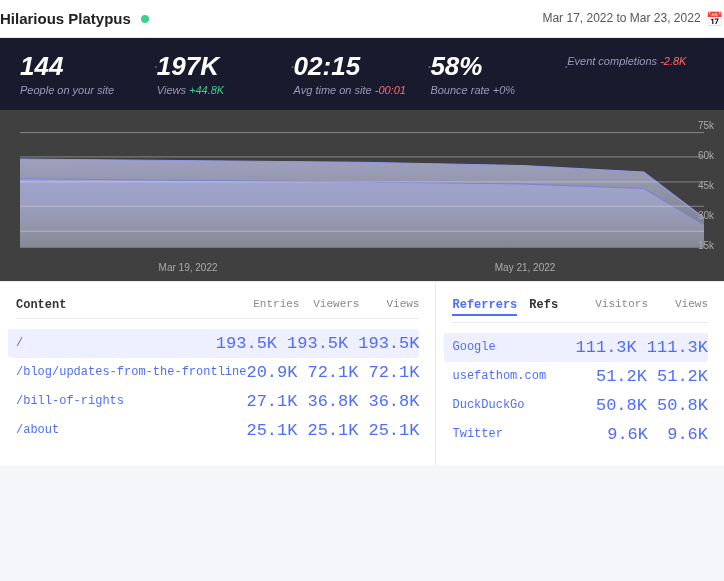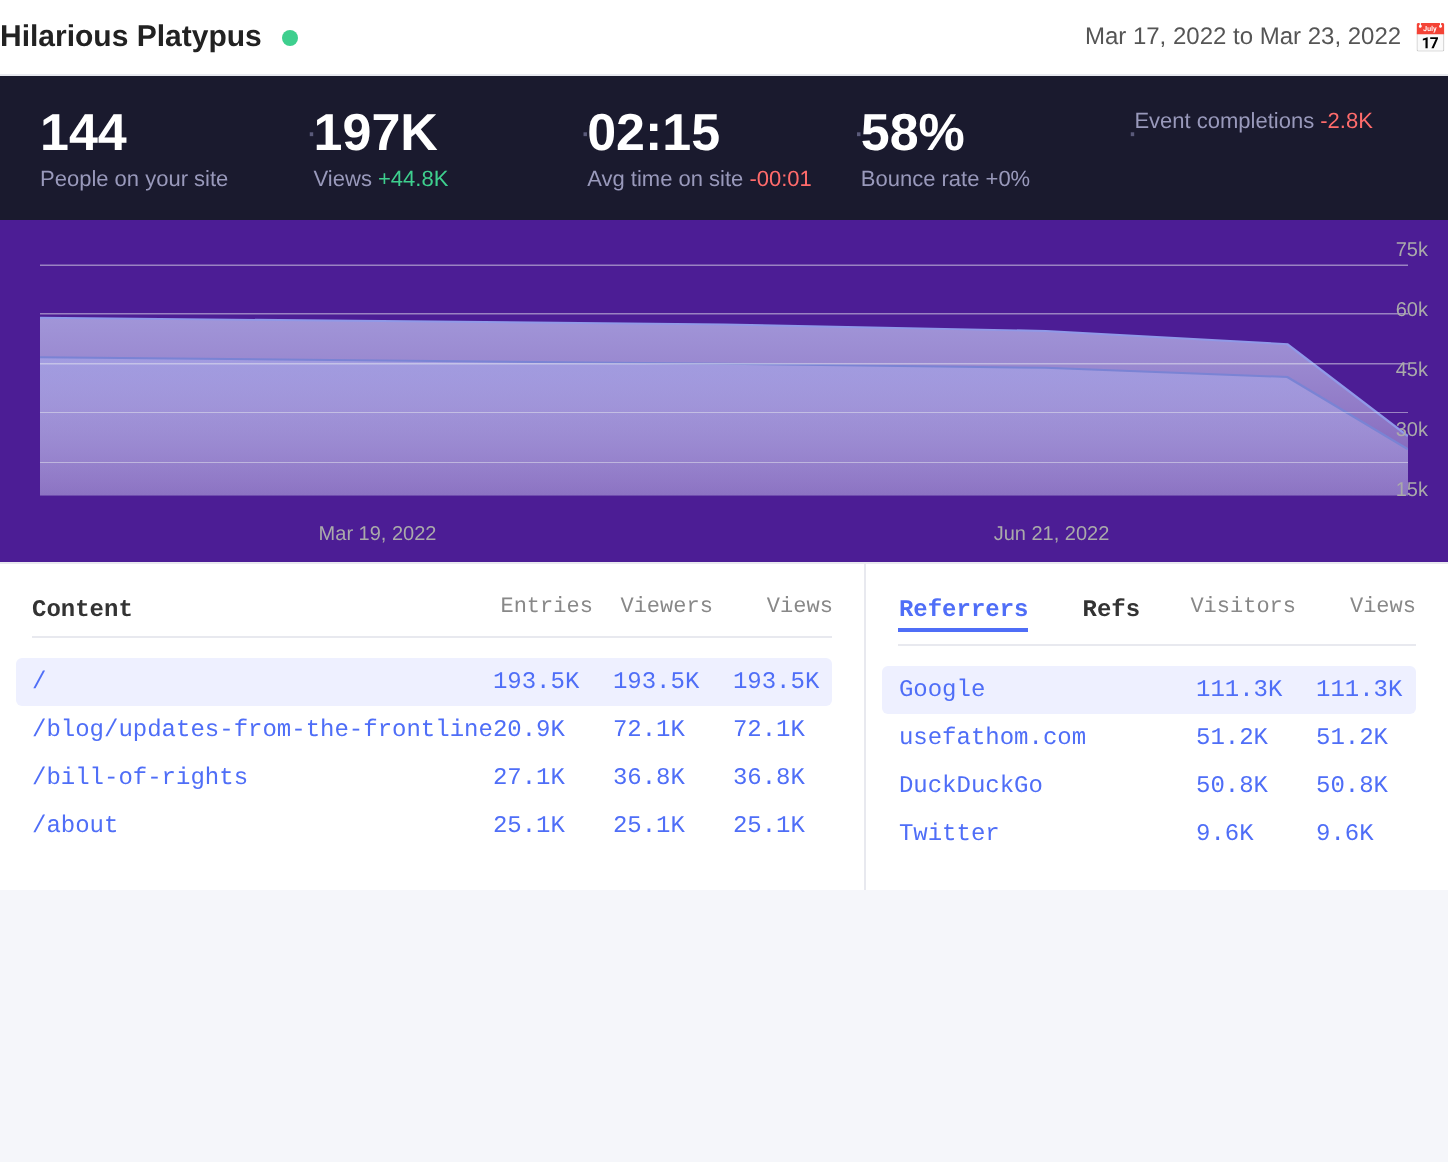--- a/index.html
+++ b/index.html
@@ -36,20 +36,21 @@
     }
     .calendar-icon { font-size: 14px; color: #777; cursor: pointer; }
 
     
     .stats-bar {
       background: #1a1a2e;
       padding: 14px 20px;
       display: flex;
       align-items: flex-start;
       gap: 0;
+      font-style: italic;
     }
     .stat-item {
       flex: 1;
       position: relative;
     }
     .stat-item:not(:last-child)::after {
       content: '·';
       position: absolute;
       right: -2px;
       top: 4px;
@@ -69,21 +70,21 @@
     }
     .stat-change {
       font-size: 11px;
     }
     .stat-change.positive { color: #3ecf8e; }
     .stat-change.negative { color: #ff6b6b; }
     .stat-change.neutral { color: #9999bb; }
 
     
     .chart-area {
-      background: #4c1d95;
+      background: #404040;
       padding: 16px 20px 30px 20px;
       position: relative;
       height: 172px;
       border-bottom: 1px solid #e8e9ef;
     }
     .chart-svg {
       width: 100%;
       height: 100%;
     }
     .chart-y-labels {
@@ -172,30 +173,31 @@
     }
     .row-label.accent {
       color: #4f6ef7;
     }
     .row-values {
       display: flex;
       gap: 10px;
       z-index: 1;
     }
     .row-value {
-      font-size: 12px;
+      font-size: 17px;
       color: #555;
       min-width: 50px;
+      text-align: right;
     }
     .row-value.accent {
       color: #4f6ef7;
     }
     .tab-group {
       display: flex;
-      gap: 27px;
+      gap: 12px;
       align-items: flex-end;
     }
     .tab-item {
       font-size: 12px;
       font-weight: 600;
       color: #333;
       cursor: pointer;
       border-bottom: 2px solid transparent;
       padding-bottom: 2px;
     }
@@ -270,21 +272,21 @@
   </svg>
   <div class="chart-y-labels" id="y-labels">
       <span>75k</span>
       <span>60k</span>
       <span>45k</span>
       <span>30k</span>
       <span>15k</span>
     </div>
   <div class="chart-x-labels" id="x-labels">
       <span>Mar 19, 2022</span>
-      <span>Jun 21, 2022</span>
+      <span>May 21, 2022</span>
     </div>
 </div>
 
 <div class="tables-section">
 
   <div class="table-panel">
     <div class="table-header-row">
       <span class="table-title">Content</span>
       <div class="table-col-headers" id="content-col-headers">
           <span class="table-col-header">Entries</span>

